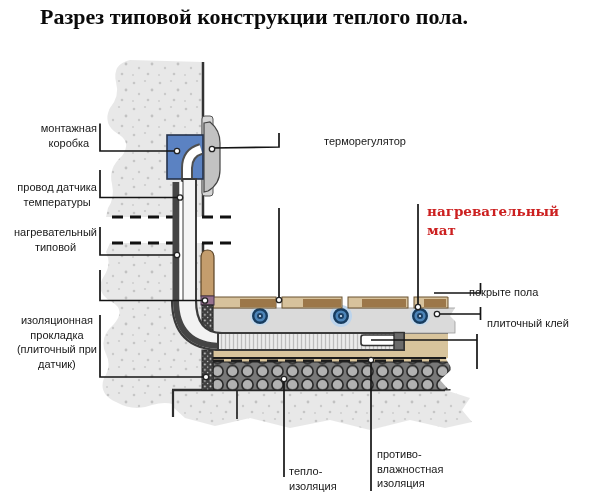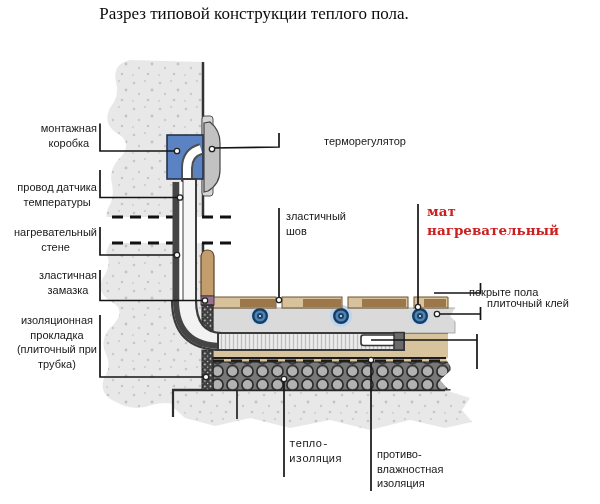--- a/index.html
+++ b/index.html
@@ -1,19 +1,19 @@
 <!DOCTYPE html>
 <html><head>
 <meta charset="utf-8">
 <style>
   html,body{margin:0;padding:0;background:#fff;}
   .stage{position:relative;width:600px;height:504px;background:#fff;overflow:hidden;
          font-family:"Liberation Sans",sans-serif;}
   .title{position:absolute;left:0;top:4px;width:508px;text-align:center;
-         font-family:"Liberation Serif",serif;font-weight:normal;font-size:17px;color:#0a0a0a;}
+         font-family:"Liberation Serif",serif;font-weight:bold;font-size:22px;color:#0a0a0a;}
   svg{position:absolute;left:0;top:0;}
   .lbl{position:absolute;font-size:11px;line-height:14.5px;color:#181818;white-space:nowrap;}
   .lbl span{display:block;}
   .lbl.right-col{text-align:center;}
   .lbl.red{font-family:"DejaVu Serif","Liberation Serif",serif;font-weight:600;
            font-size:13.5px;line-height:19px;color:#cc2020;}
 </style>
 </head>
 <body>
 
@@ -188,59 +188,51 @@
     <span>коробка</span>
   </div>
 
   <div class="lbl right-col" style="right:503px;top:168px;margin-top:12px;">
     <span>провод датчика</span>
     <span>температуры</span>
   </div>
 
   <div class="lbl right-col" style="right:503px;top:225px;">
     <span>нагревательный</span>
-    <span>стене</span>
-  </div>
-
-  <div class="lbl right-col" style="right:503px;top:268px;">
-    <span>зластичная</span>
-    <span>замазка</span>
-  </div>
+    <span>типовой</span>
+  </div>
+
 
   <div class="lbl right-col" style="right:503px;top:313px;">
     <span>изоляционная</span>
     <span>прокладка</span>
     <span>(плиточный при</span>
-    <span>трубка)</span>
+    <span>датчик)</span>
   </div>
 
   <div class="lbl" style="left:285px;top:134px;margin-left:39px;">
     <span>терморегулятор</span>
   </div>
 
-  <div class="lbl" style="left:286px;top:209px;">
-    <span>зластичный</span>
-    <span>шов</span>
-  </div>
 
   <div class="lbl red" style="left:427px;top:202px;">
+    <span>нагревательный</span>
     <span>мат</span>
-    <span>нагревательный</span>
   </div>
 
   <div class="lbl" style="left:469px;top:285px;">
     <span>покрыте пола</span>
   </div>
 
-  <div class="lbl" style="left:487px;top:296px;">
+  <div class="lbl" style="left:487px;top:316px;">
     <span>плиточный клей</span>
   </div>
 
 
-  <div class="lbl" style="left:289px;top:437px;font-family:Liberation Mono, monospace;">
+  <div class="lbl" style="left:289px;top:464px;">
     <span>тепло-</span>
     <span>изоляция</span>
   </div>
 
   <div class="lbl" style="left:377px;top:447px;">
     <span>противо-</span>
     <span>влажностная</span>
     <span>изоляция</span>
   </div>
 

